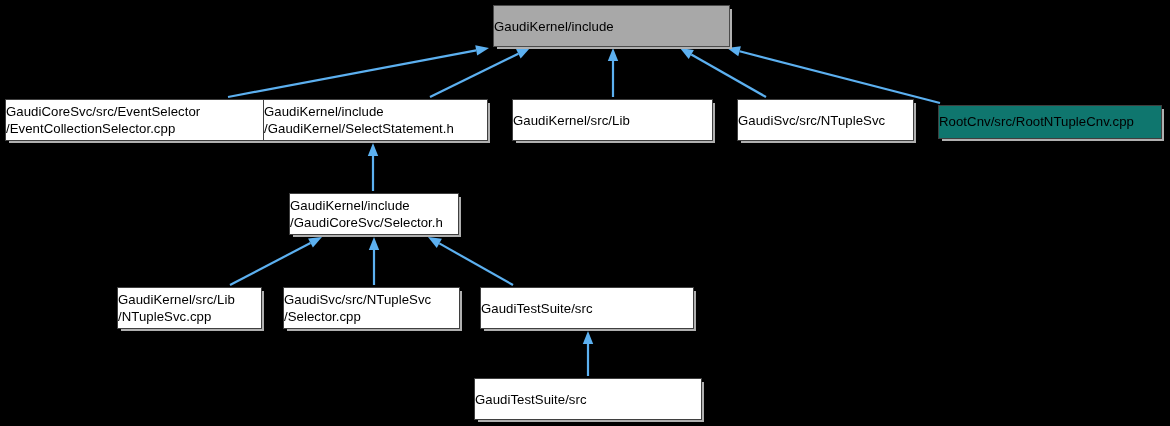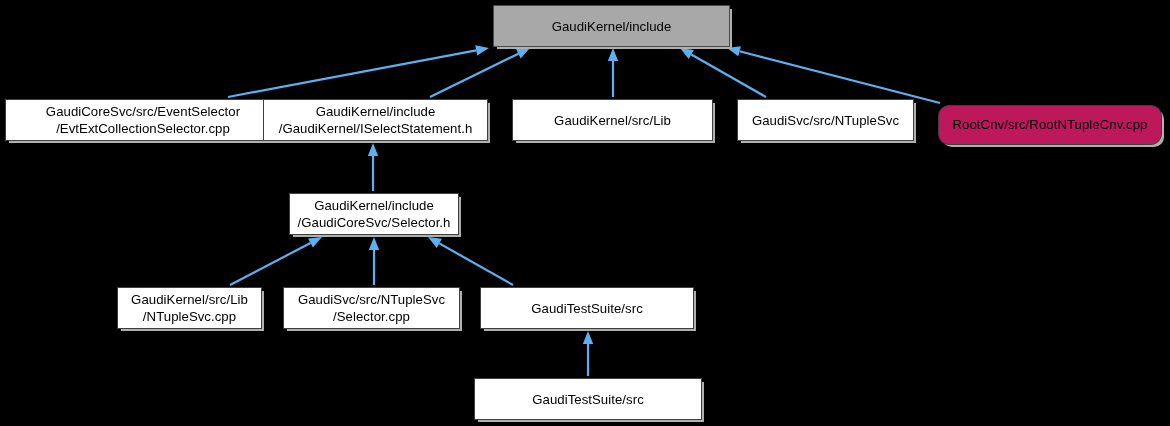--- a/index.html
+++ b/index.html
@@ -25,21 +25,21 @@
   }
   .graph-node {
     position: absolute;
     box-sizing: border-box;
     border: 1px solid #3f3f3f;
     background: #ffffff;
     color: #000000;
     box-shadow: 3px 3px 0 -1px #b0b0b0;
     display: flex;
     flex-direction: column;
-    align-items: center;
+    align-items: flex-start;
     justify-content: center;
     text-align: center;
     font-size: 13.2px;
     line-height: 17px;
     letter-spacing: 0.05px;
     white-space: nowrap;
   }
   .graph-node.is-current {
     background: #a8a8a8;
     border-color: #4a4a4a;
@@ -95,33 +95,33 @@
       <g>
         <line x1="588" y1="376" x2="588" y2="344" stroke="#5cb0f0" stroke-width="2.2"></line>
         <polygon points="588,331 593.2,344 582.8,344" fill="#5cb0f0"></polygon>
       </g>
     </svg>
 <div class="graph-node is-current" style="left: 493px; top: 5px; width: 237px; height: 42px; background: rgb(168, 168, 168);">
       <span class="node-line">GaudiKernel/include</span>
     </div>
     <div class="graph-node" style="left: 5px; top: 99px; width: 276px; height: 42px; background: rgb(255, 255, 255);">
       <span class="node-line">GaudiCoreSvc/src/EventSelector</span>
-      <span class="node-line">/EvtExtCollectionSelector.cpp</span>
+      <span class="node-line">/EventCollectionSelector.cpp</span>
     </div>
     <div class="graph-node" style="left: 263px; top: 99px; width: 225px; height: 42px; background: rgb(255, 255, 255);">
       <span class="node-line">GaudiKernel/include</span>
-      <span class="node-line">/GaudiKernel/ISelectStatement.h</span>
+      <span class="node-line">/GaudiKernel/SelectStatement.h</span>
     </div>
     <div class="graph-node" style="left: 512px; top: 99px; width: 201px; height: 42px; background: rgb(255, 255, 255);">
       <span class="node-line">GaudiKernel/src/Lib</span>
     </div>
     <div class="graph-node" style="left: 737px; top: 99px; width: 177px; height: 42px; background: rgb(255, 255, 255);">
       <span class="node-line">GaudiSvc/src/NTupleSvc</span>
     </div>
-    <div class="graph-node single-line" style="left: 938px; top: 105px; width: 224px; height: 40px; background: #be185d; border-radius: 11px;">
+    <div class="graph-node single-line" style="left: 938px; top: 105px; width: 224px; height: 34px; background: #0f766e;">
       <span class="node-line">RootCnv/src/RootNTupleCnv.cpp</span>
     </div>
     <div class="graph-node" style="left: 289px; top: 193px; width: 170px; height: 42px; background: rgb(255, 255, 255);">
       <span class="node-line">GaudiKernel/include</span>
       <span class="node-line">/GaudiCoreSvc/Selector.h</span>
     </div>
     <div class="graph-node" style="left: 117px; top: 287px; width: 145px; height: 42px; background: rgb(255, 255, 255);">
       <span class="node-line">GaudiKernel/src/Lib</span>
       <span class="node-line">/NTupleSvc.cpp</span>
     </div>

